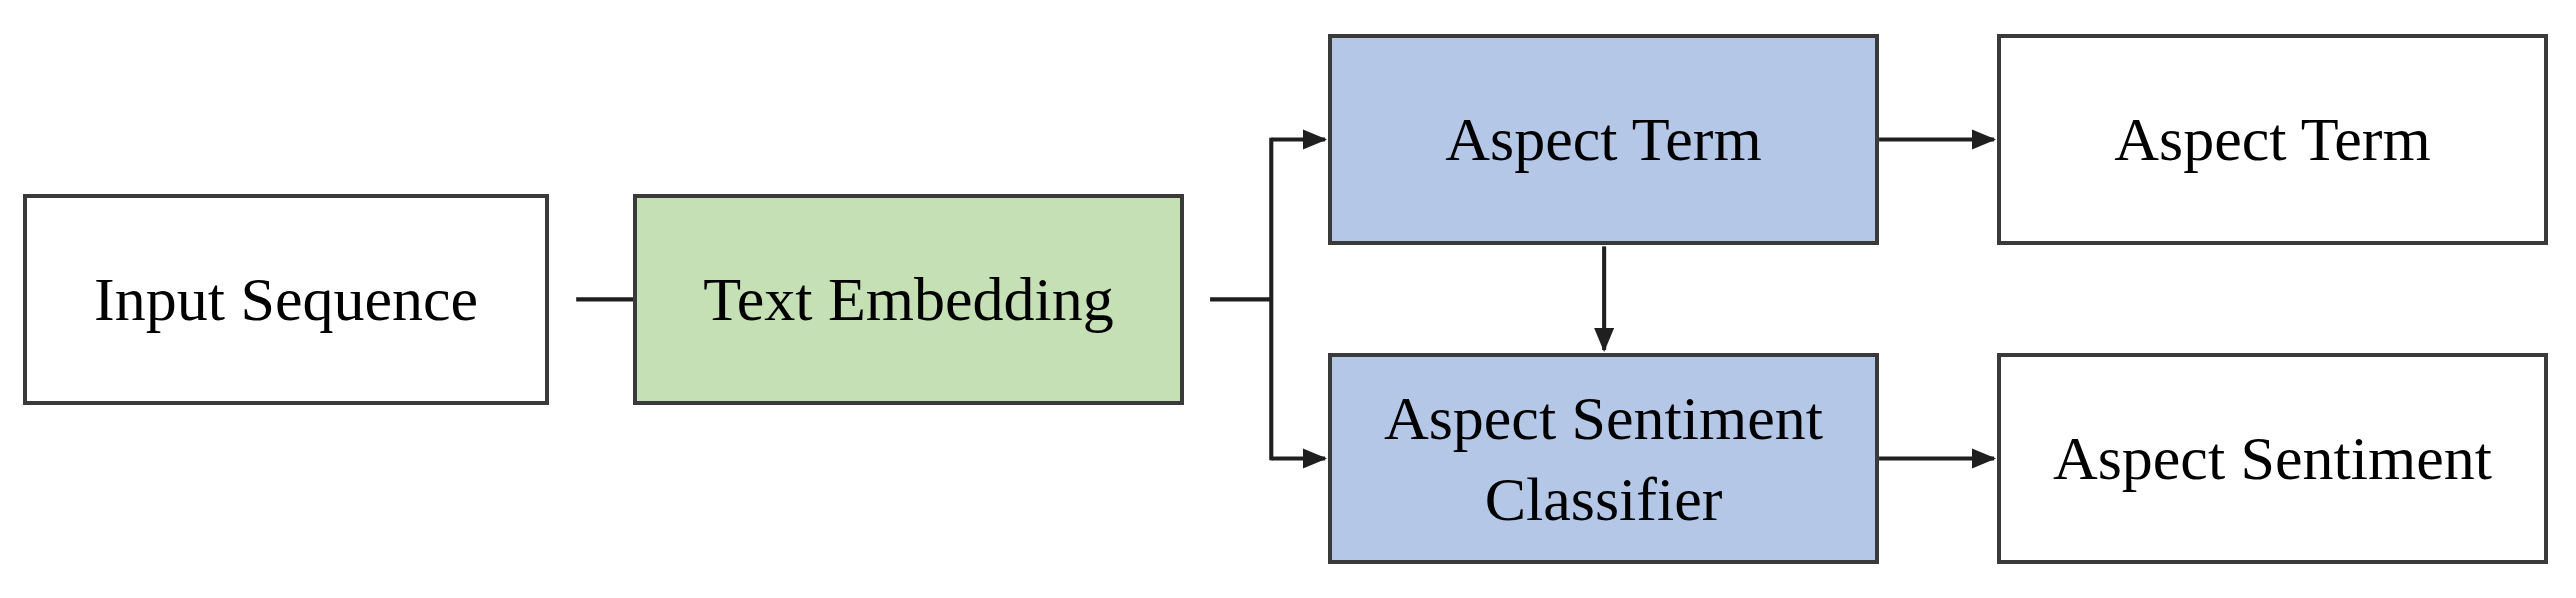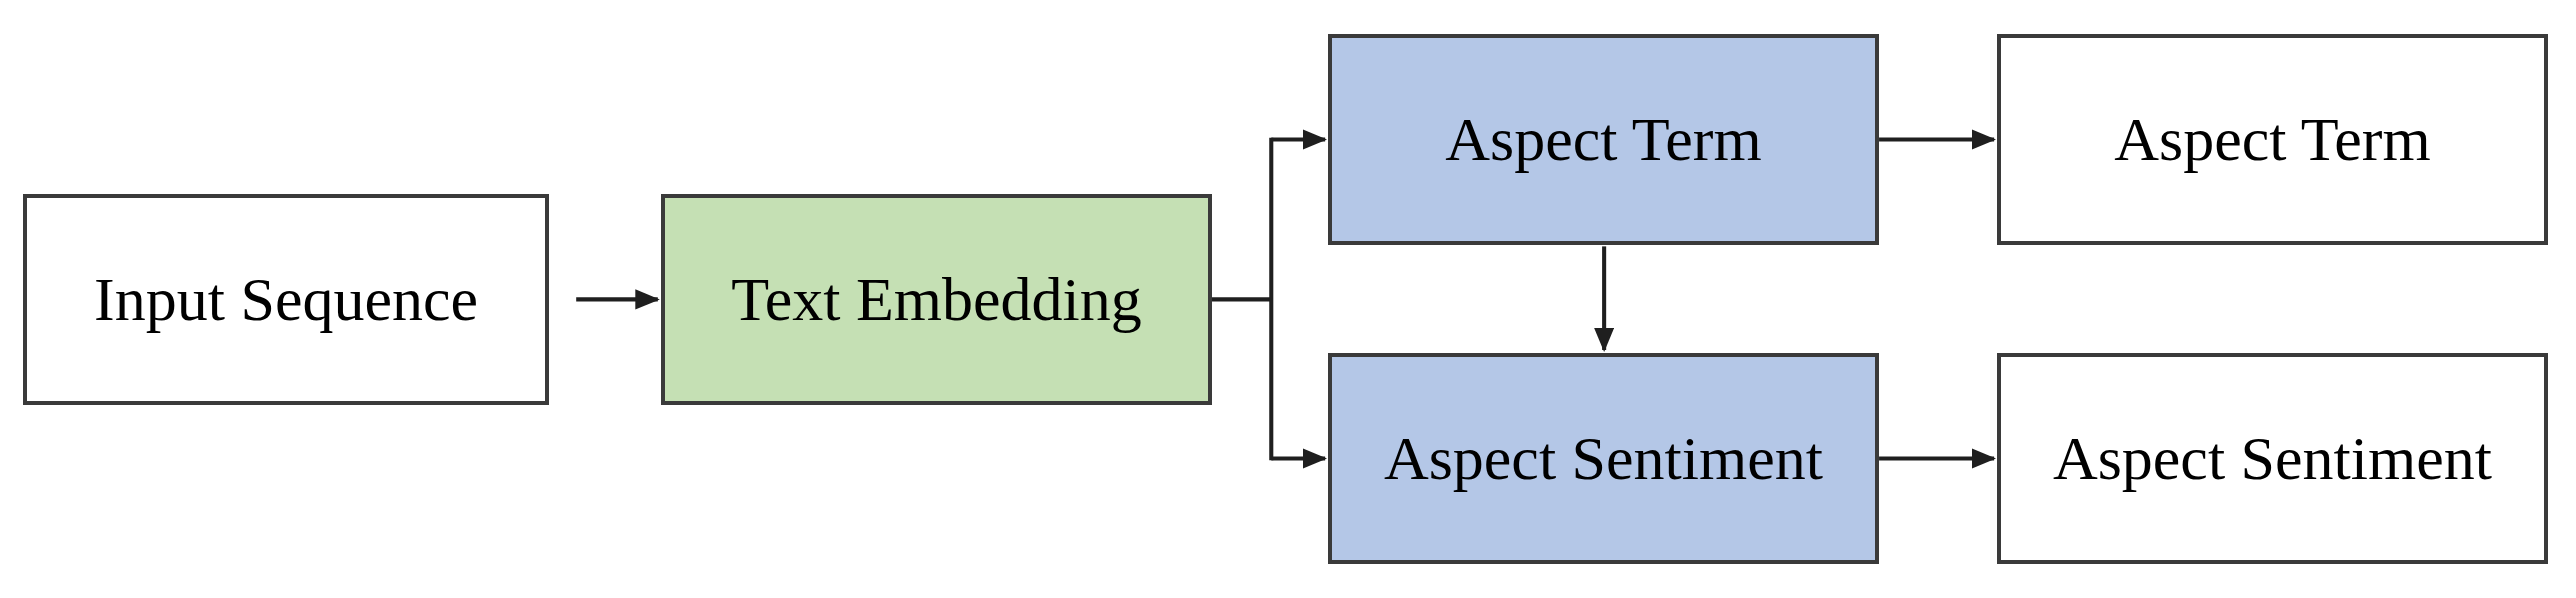--- a/index.html
+++ b/index.html
@@ -34,21 +34,21 @@
     align-items: center;
     justify-content: center;
     text-align: center;
     color: #000000;
     font-size: 62px;
     line-height: 1.3;
     white-space: nowrap;
   }
   
   .n-input      { left: 23px;   top: 194px; width: 526px; height: 211px; }
-  .n-embed      { left: 661px;  top: 194px; width: 551px; height: 211px; }
+  .n-embed      { left: 633px;  top: 194px; width: 551px; height: 211px; }
   .n-extractor  { left: 1328px; top: 34px;  width: 551px; height: 211px; }
   .n-term       { left: 1997px; top: 34px;  width: 551px; height: 211px; }
   .n-classifier { left: 1328px; top: 353px; width: 551px; height: 211px; }
   .n-sentiment  { left: 1997px; top: 353px; width: 551px; height: 211px; }
   .edge {
     stroke: #1f1f1f;
     stroke-width: 5;
     fill: none;
   }
 </style>
@@ -92,20 +92,21 @@
   <div class="node n-extractor" style="background-color: rgb(180, 199, 231);">
     <span>Aspect Term</span>
   </div>
 
   <div class="node n-term" style="background-color: rgb(255, 255, 255);">
     <span>Aspect Term</span>
   </div>
 
   <div class="node n-classifier" style="background-color: rgb(180, 199, 231);">
     <span>Aspect Sentiment</span>
+    <span>Classifier</span>
   </div>
 
   <div class="node n-sentiment" style="background-color: rgb(255, 255, 255);">
     <span>Aspect Sentiment</span>
   </div>
 
 </div>
 
 
 </body></html>

